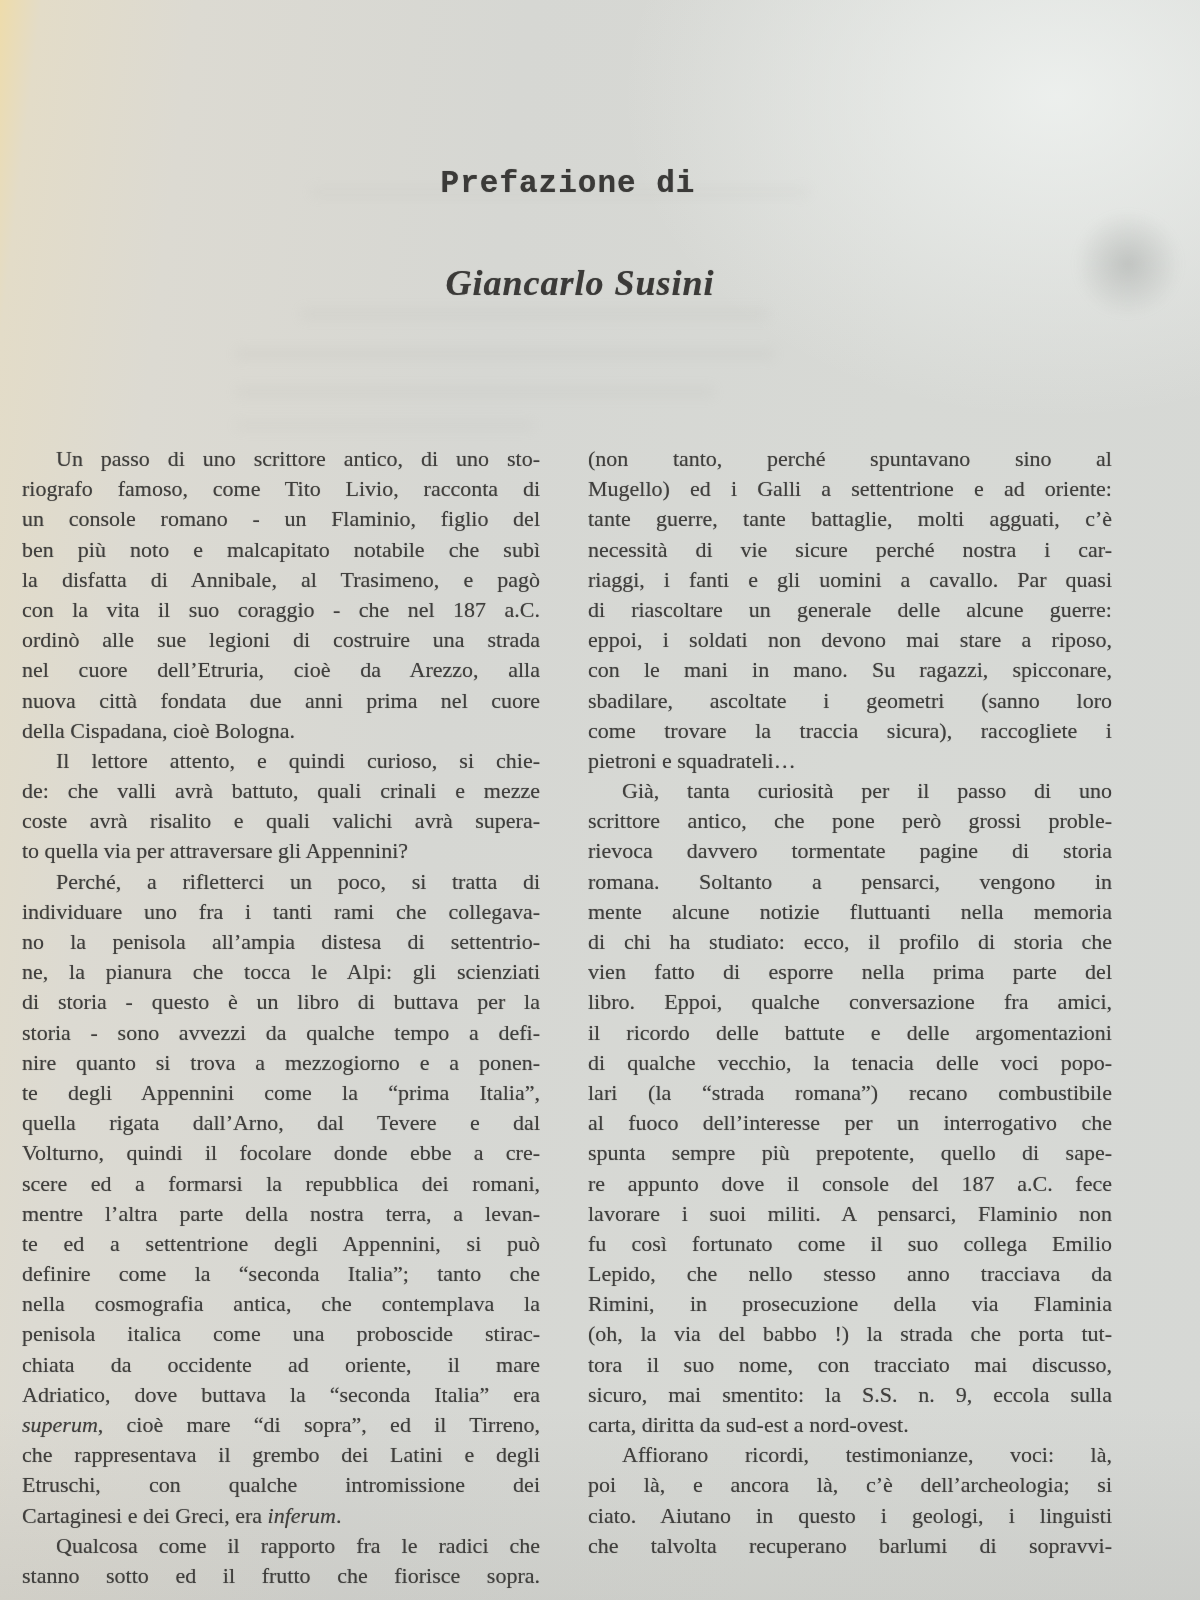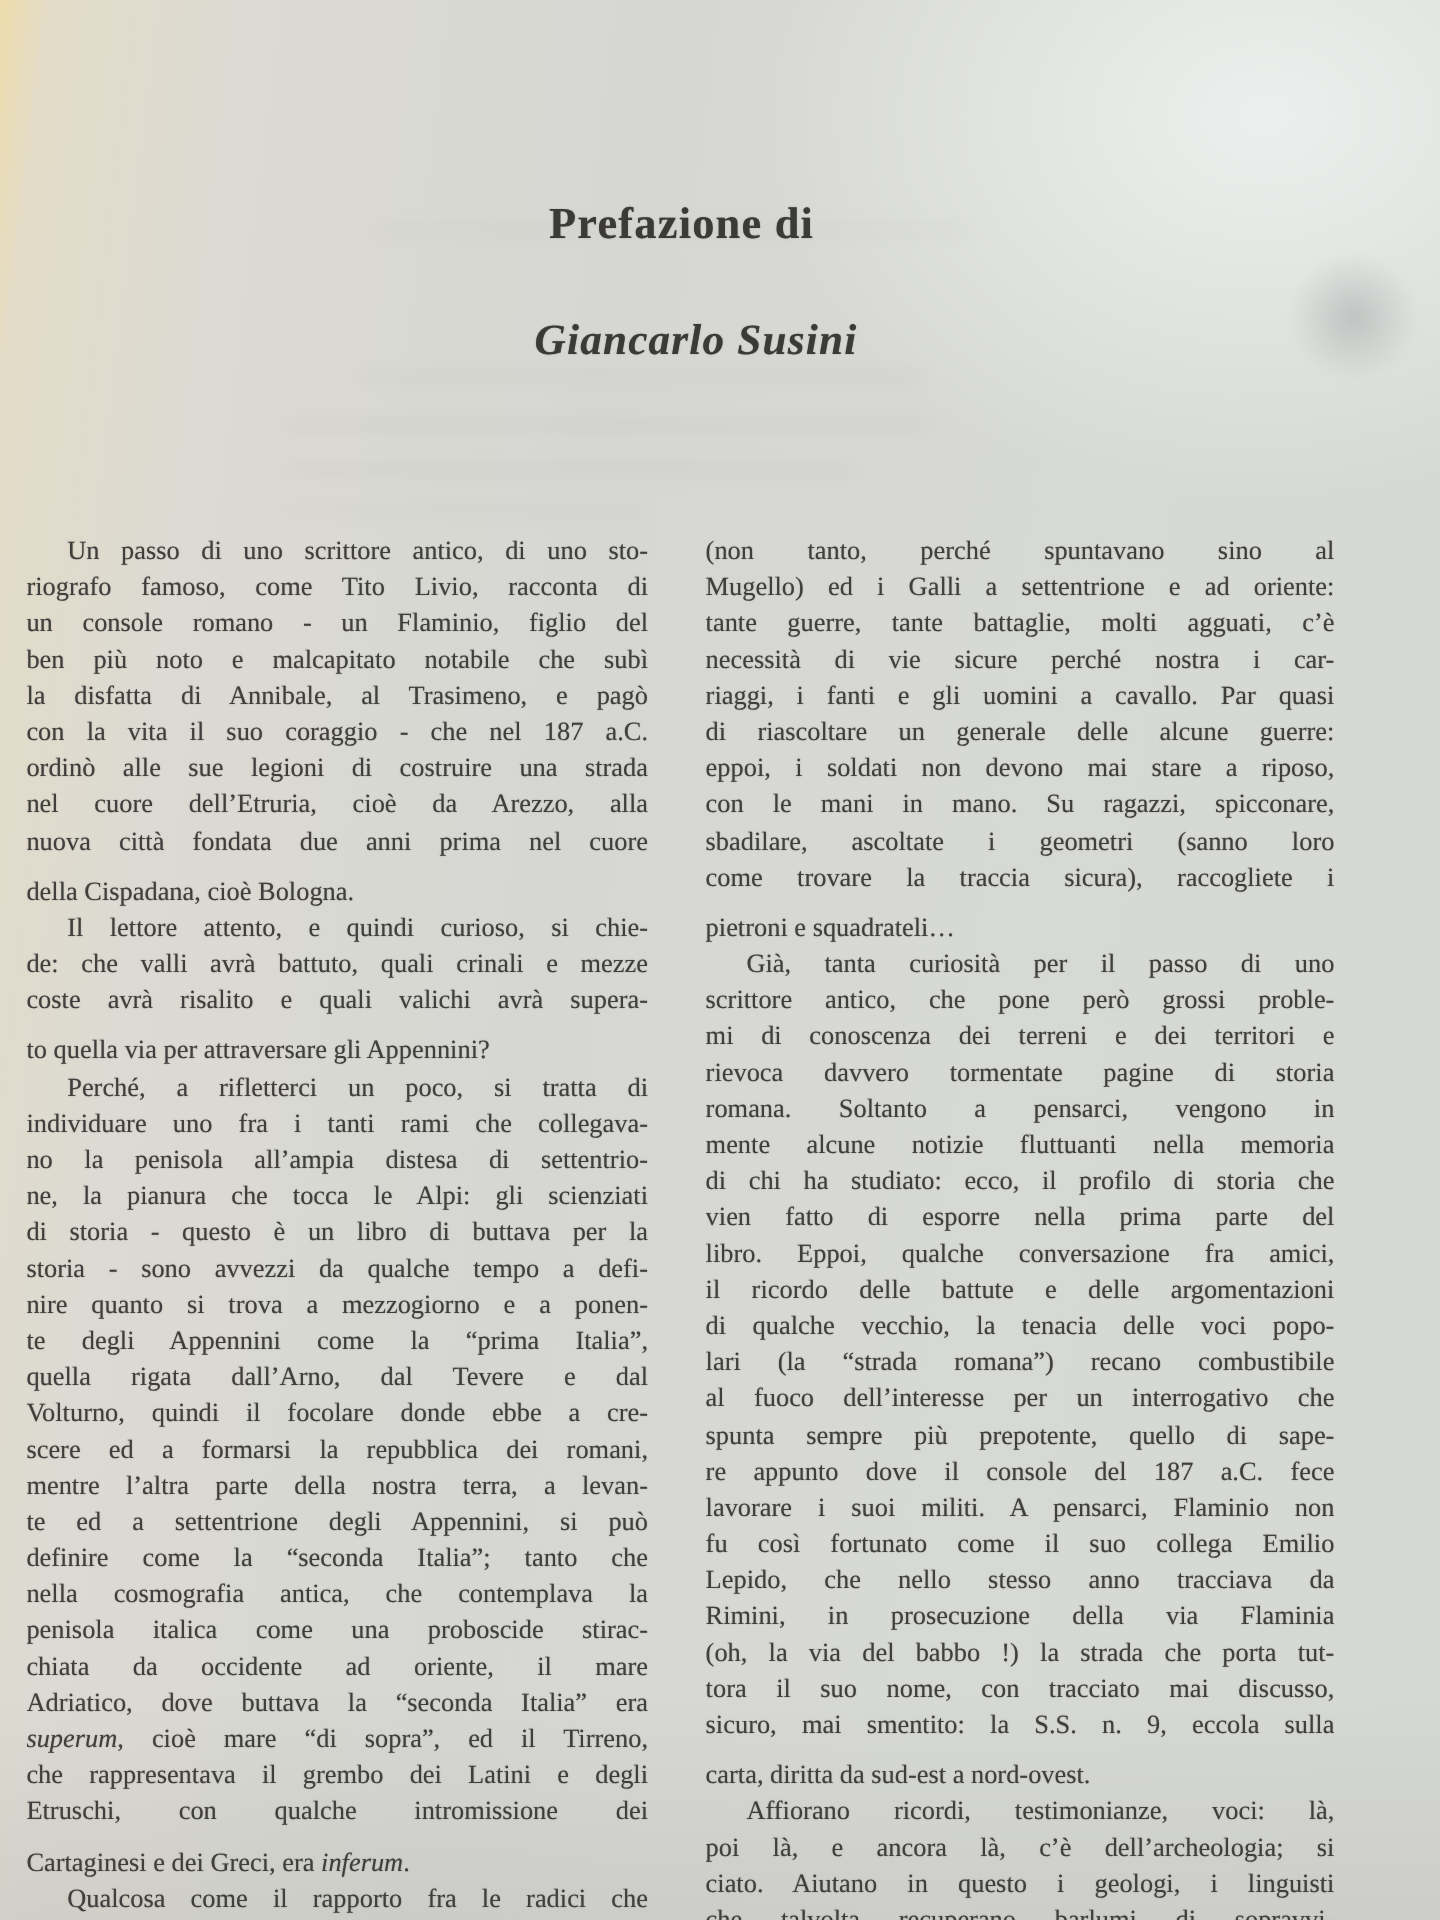--- a/index.html
+++ b/index.html
@@ -14,34 +14,34 @@
   .ghost{position:absolute;filter:blur(6px);background:#aeaea9;border-radius:5px;}
   .g1{left:310px;top:186px;width:500px;height:12px;opacity:.08;}
   .g2{left:300px;top:308px;width:470px;height:12px;opacity:.11;}
   .g3{left:235px;top:348px;width:540px;height:12px;opacity:.12;}
   .g4{left:235px;top:386px;width:480px;height:12px;opacity:.11;}
   .g5{left:235px;top:420px;width:300px;height:11px;opacity:.09;}
   .smudge{position:absolute;left:1072px;top:213px;width:112px;height:102px;border-radius:50%;
     background:radial-gradient(circle, rgba(140,144,142,.38), rgba(140,144,142,0) 70%);
     filter:blur(4px);}
   .title{position:absolute;left:22px;width:1092px;top:165px;margin:0;text-align:center;
-    font-weight:bold;font-style:normal;font-size:37px;line-height:1.2;letter-spacing:1px;
-    color:#3b3a38;text-shadow:0 0 1px rgba(59,58,56,.6);}
+    font-weight:bold;font-style:normal;font-size:31px;line-height:1.2;letter-spacing:1px;
+    color:#3b3a38;text-shadow:0 0 1px rgba(59,58,56,.6);font-family:Liberation Mono, monospace;}
   .subtitle{position:absolute;left:22px;width:1092px;top:250px;margin:12px;text-align:center;
     font-weight:bold;font-style:italic;font-size:36px;line-height:1.2;letter-spacing:1px;
     color:#3b3a38;text-shadow:0 0 1px rgba(59,58,56,.6);}
   .cols{position:absolute;left:22px;top:444px;width:1090px;display:flex;gap:48px;}
   .col{width:518px;}
   .col-right{width:524px;}
   .ln{font-size:22px;line-height:30.2px;height:30.2px;overflow:hidden;
       text-align:justify;text-align-last:justify;color:#403f3d;
       text-shadow:0 0 1px rgba(64,63,61,.55);}
   .ln em{font-style:italic;}
   .indent{text-indent:34px;}
-  .pend{text-align-last:left;margin-top:12px;}
+  .pend{text-align-last:left;}
   .partial{}
 </style>
 </head>
 <body>
 
 <div class="page">
   <div class="ghost g1"></div>
   <div class="ghost g2"></div>
   <div class="ghost g3"></div>
   <div class="ghost g4"></div>
@@ -99,21 +99,20 @@
         <div class="ln">necessità di vie sicure perché nostra i car-</div>
         <div class="ln">riaggi, i fanti e gli uomini a cavallo. Par quasi</div>
         <div class="ln">di riascoltare un generale delle alcune guerre:</div>
         <div class="ln">eppoi, i soldati non devono mai stare a riposo,</div>
         <div class="ln">con le mani in mano. Su ragazzi, spicconare,</div>
         <div class="ln">sbadilare, ascoltate i geometri (sanno loro</div>
         <div class="ln">come trovare la traccia sicura), raccogliete i</div>
         <div class="ln pend">pietroni e squadrateli…</div>
         <div class="ln indent">Già, tanta curiosità per il passo di uno</div>
         <div class="ln">scrittore antico, che pone però grossi proble-</div>
-        <div class="ln">mi di conoscenza dei terreni e dei territori e</div>
         <div class="ln">rievoca davvero tormentate pagine di storia</div>
         <div class="ln">romana. Soltanto a pensarci, vengono in</div>
         <div class="ln">mente alcune notizie fluttuanti nella memoria</div>
         <div class="ln">di chi ha studiato: ecco, il profilo di storia che</div>
         <div class="ln">vien fatto di esporre nella prima parte del</div>
         <div class="ln">libro. Eppoi, qualche conversazione fra amici,</div>
         <div class="ln">il ricordo delle battute e delle argomentazioni</div>
         <div class="ln">di qualche vecchio, la tenacia delle voci popo-</div>
         <div class="ln">lari (la “strada romana”) recano combustibile</div>
         <div class="ln">al fuoco dell’interesse per un interrogativo che</div>

